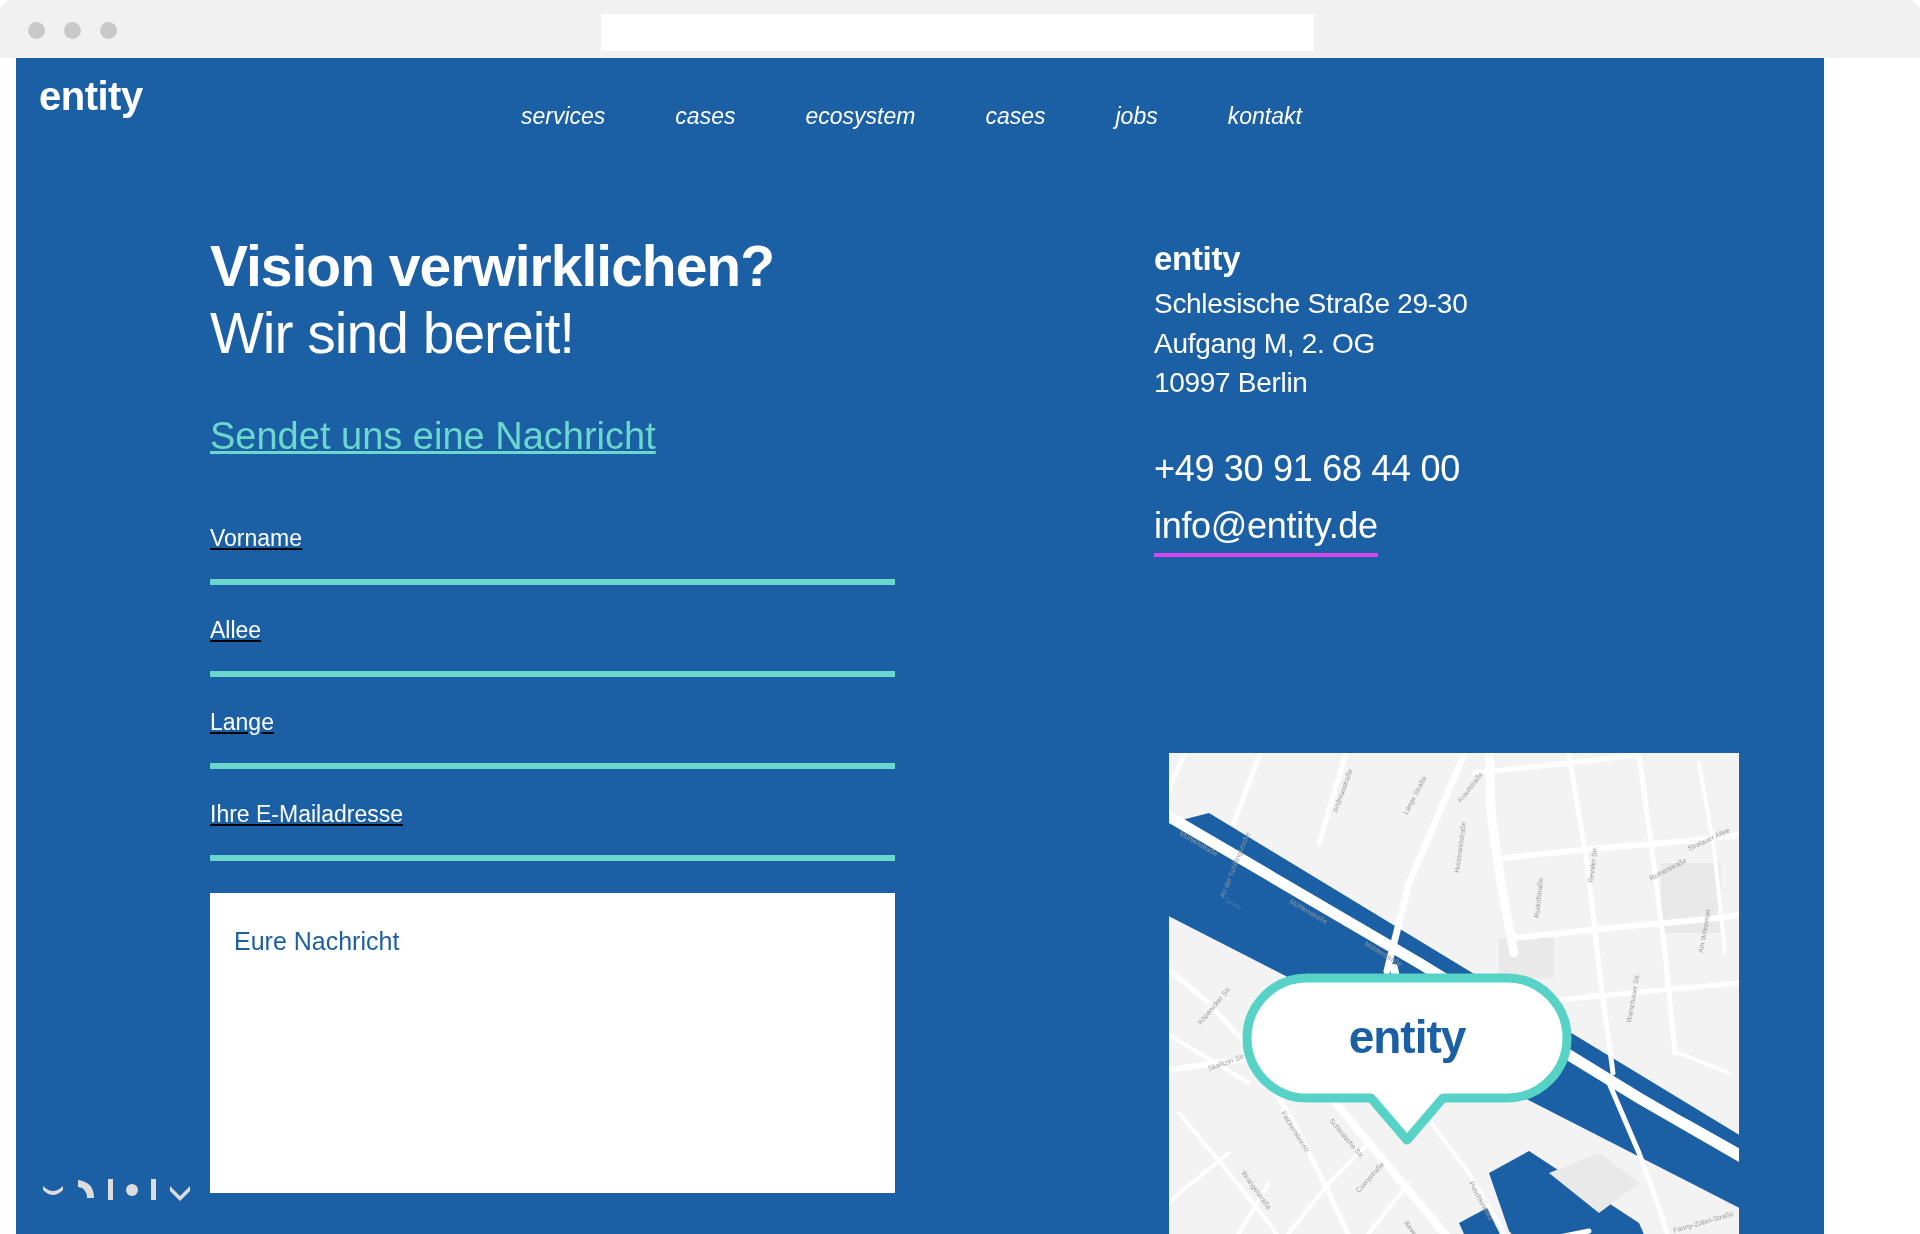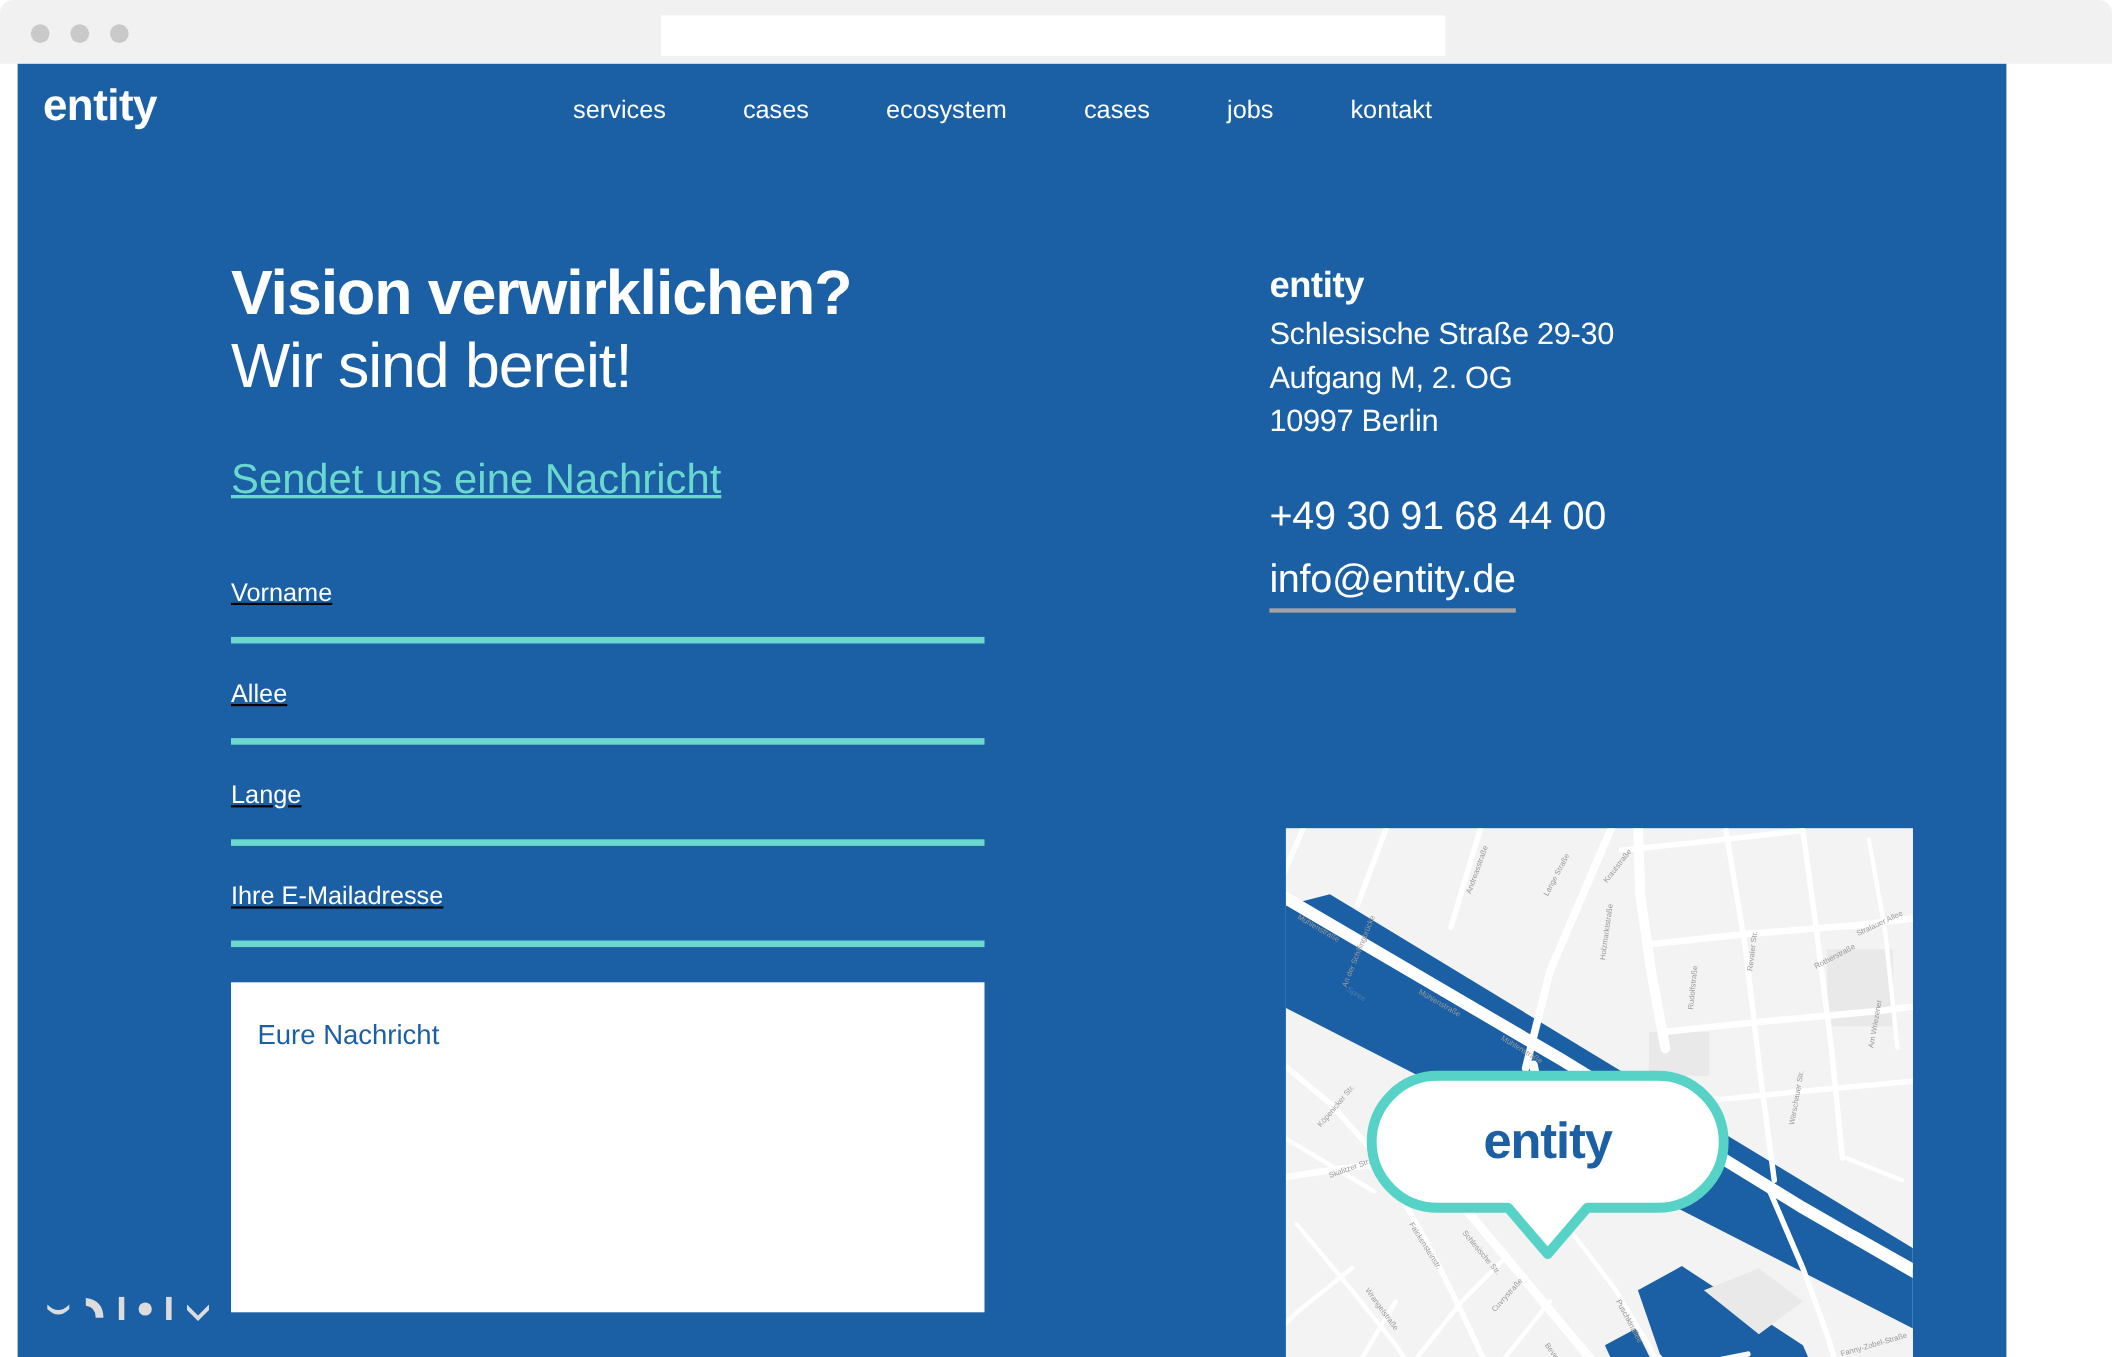--- a/index.html
+++ b/index.html
@@ -67,23 +67,24 @@
     position: absolute;
     left: 23px; top: 18px;
     font-size: 40px;
     font-weight: bold;
     color: #ffffff;
     letter-spacing: -0.5px;
     line-height: 1;
   }
   .nav-links {
     position: absolute;
-    left: 505px; top: 22px;
+    left: 505px; top: 39px;
     display: flex;
     align-items: center;
+    font-style: italic;
   }
   .nav-link {
     color: #ffffff;
     font-size: 23px;
     text-decoration: none;
     padding: 6px 0;
     margin-right: 70px;
     white-space: nowrap;
   }
   .nav-link:last-child { margin-right: 0; }
@@ -182,21 +183,21 @@
     line-height: 1.43;
     letter-spacing: -0.3px;
   }
   .contact-email {
     display: inline-block;
     color: #ffffff;
     font-size: 36px;
     line-height: 1.43;
     letter-spacing: -0.3px;
     text-decoration: none;
-    border-bottom: 4px solid #a3a3a3;
+    border-bottom: 4px solid #d946ef;
     padding-bottom: 2px;
     margin-top: 6px;
   }
 
   
   .map {
     position: absolute;
     left: 1153px;
     top: 695px;
     width: 570px;

